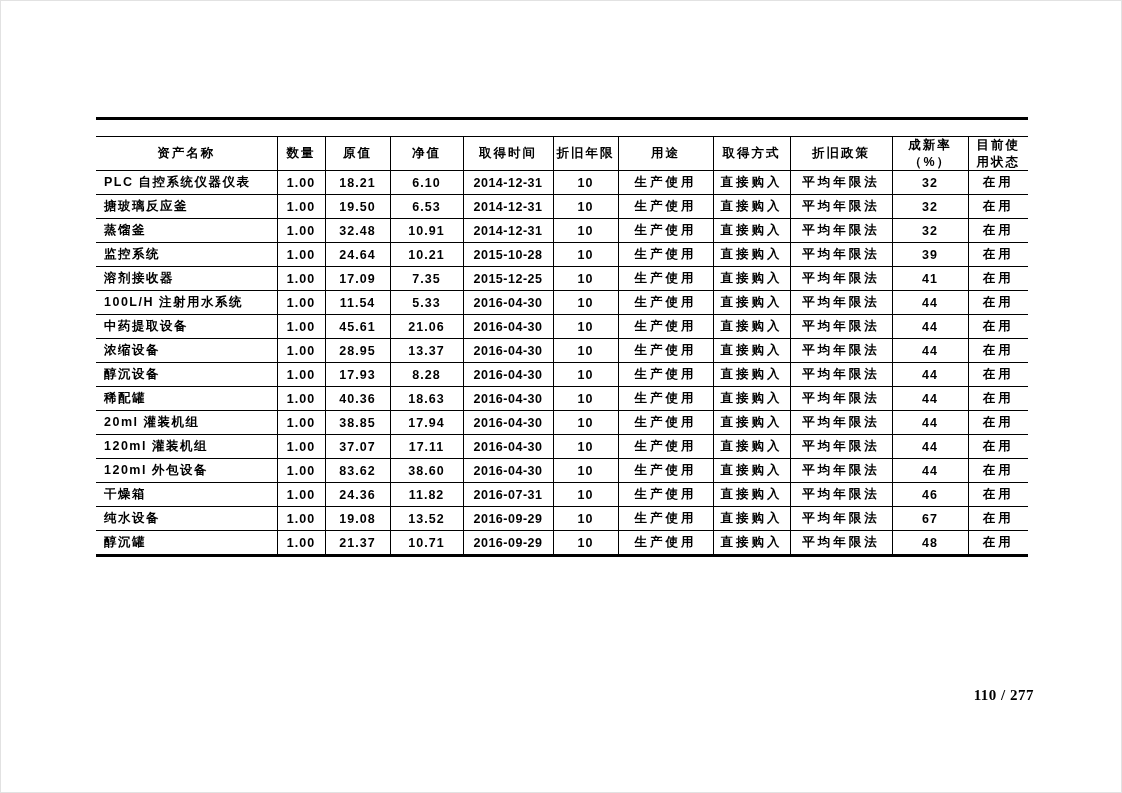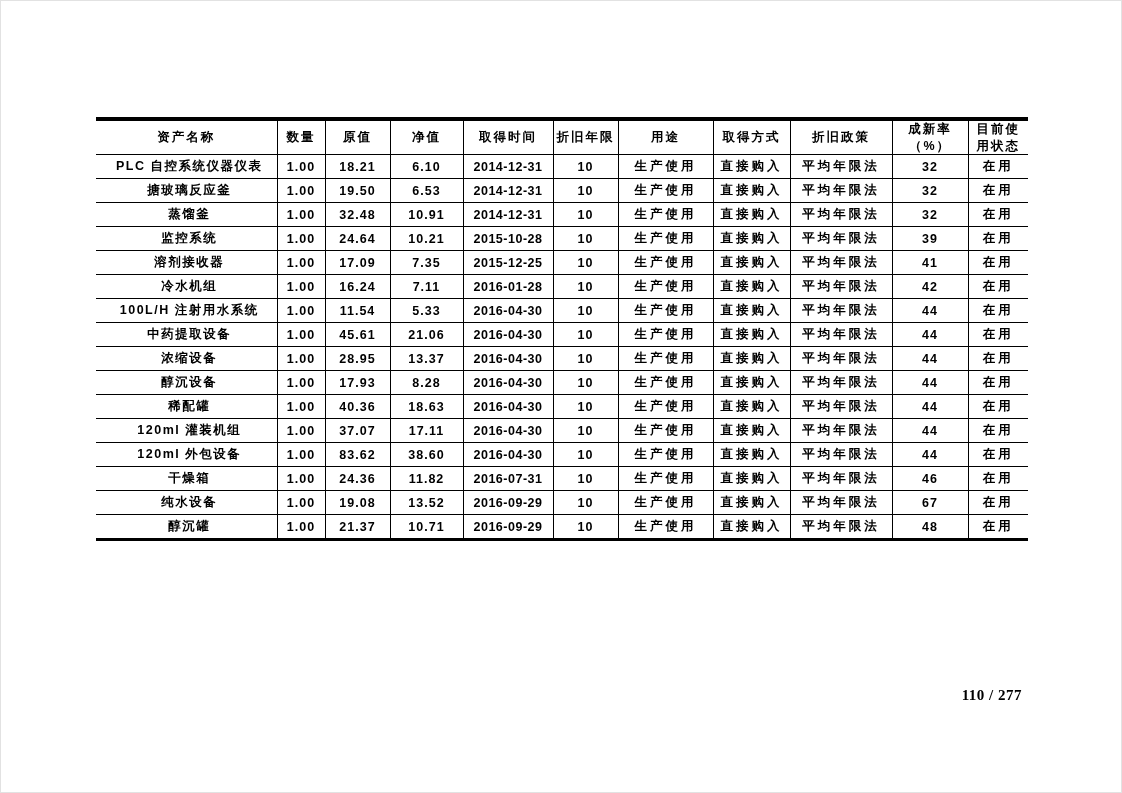--- a/index.html
+++ b/index.html
@@ -16,21 +16,21 @@
     box-shadow: inset 0 0 0 1px #e2e2e2;
     overflow: hidden;
     color: #000;
   }
   .table-wrap {
     position: absolute;
     left: 96px;
     top: 117px;
     width: 932px;
     border-top: 3px solid #000;
-    padding-top: 0;
+    padding-top: 16px;
   }
   table.asset-table {
     border-collapse: collapse;
     table-layout: fixed;
     width: 932px;
     border-top: 1px solid #000;
     border-bottom: 3px solid #000;
   }
   th, td {
     border-bottom: 1px solid #000;
@@ -49,30 +49,30 @@
     vertical-align: middle;
     letter-spacing: 2px;
     line-height: 1.3;
   }
   tbody td {
     height: 23px;
     text-align: center;
     vertical-align: middle;
   }
   td.c-name {
-    text-align: center;
+    text-align: left;
     padding-left: 8px;
     letter-spacing: 1.5px;
   }
   td.c-num  { letter-spacing: 1px; }
   td.c-date { letter-spacing: 0.5px; }
   td.c-cjk  { letter-spacing: 3px; }
   .footer {
     position: absolute;
-    left: 84px;
+    left: 96px;
     top: 687px;
     width: 938px;
     text-align: right;
     font-family: "Liberation Serif", serif;
     font-weight: bold;
     font-size: 15px;
     letter-spacing: 0.5px;
     color: #000;
   }
 </style>
@@ -171,33 +171,20 @@
             <td class="c-num">7.35</td>
             <td class="c-date">2015-12-25</td>
             <td class="c-num">10</td>
             <td class="c-cjk">生产使用</td>
             <td class="c-cjk">直接购入</td>
             <td class="c-cjk">平均年限法</td>
             <td class="c-num">41</td>
             <td class="c-cjk">在用</td>
           </tr>
           <tr>
-            <td class="c-name">冷水机组</td>
-            <td class="c-num">1.00</td>
-            <td class="c-num">16.24</td>
-            <td class="c-num">7.11</td>
-            <td class="c-date">2016-01-28</td>
-            <td class="c-num">10</td>
-            <td class="c-cjk">生产使用</td>
-            <td class="c-cjk">直接购入</td>
-            <td class="c-cjk">平均年限法</td>
-            <td class="c-num">42</td>
-            <td class="c-cjk">在用</td>
-          </tr>
-          <tr>
             <td class="c-name">100L/H 注射用水系统</td>
             <td class="c-num">1.00</td>
             <td class="c-num">11.54</td>
             <td class="c-num">5.33</td>
             <td class="c-date">2016-04-30</td>
             <td class="c-num">10</td>
             <td class="c-cjk">生产使用</td>
             <td class="c-cjk">直接购入</td>
             <td class="c-cjk">平均年限法</td>
             <td class="c-num">44</td>
@@ -240,20 +227,33 @@
             <td class="c-cjk">直接购入</td>
             <td class="c-cjk">平均年限法</td>
             <td class="c-num">44</td>
             <td class="c-cjk">在用</td>
           </tr>
           <tr>
             <td class="c-name">稀配罐</td>
             <td class="c-num">1.00</td>
             <td class="c-num">40.36</td>
             <td class="c-num">18.63</td>
+            <td class="c-date">2016-04-30</td>
+            <td class="c-num">10</td>
+            <td class="c-cjk">生产使用</td>
+            <td class="c-cjk">直接购入</td>
+            <td class="c-cjk">平均年限法</td>
+            <td class="c-num">44</td>
+            <td class="c-cjk">在用</td>
+          </tr>
+          <tr>
+            <td class="c-name">20ml 灌装机组</td>
+            <td class="c-num">1.00</td>
+            <td class="c-num">38.85</td>
+            <td class="c-num">17.94</td>
             <td class="c-date">2016-04-30</td>
             <td class="c-num">10</td>
             <td class="c-cjk">生产使用</td>
             <td class="c-cjk">直接购入</td>
             <td class="c-cjk">平均年限法</td>
             <td class="c-num">44</td>
             <td class="c-cjk">在用</td>
           </tr>
           <tr>
             <td class="c-name">120ml 灌装机组</td>

